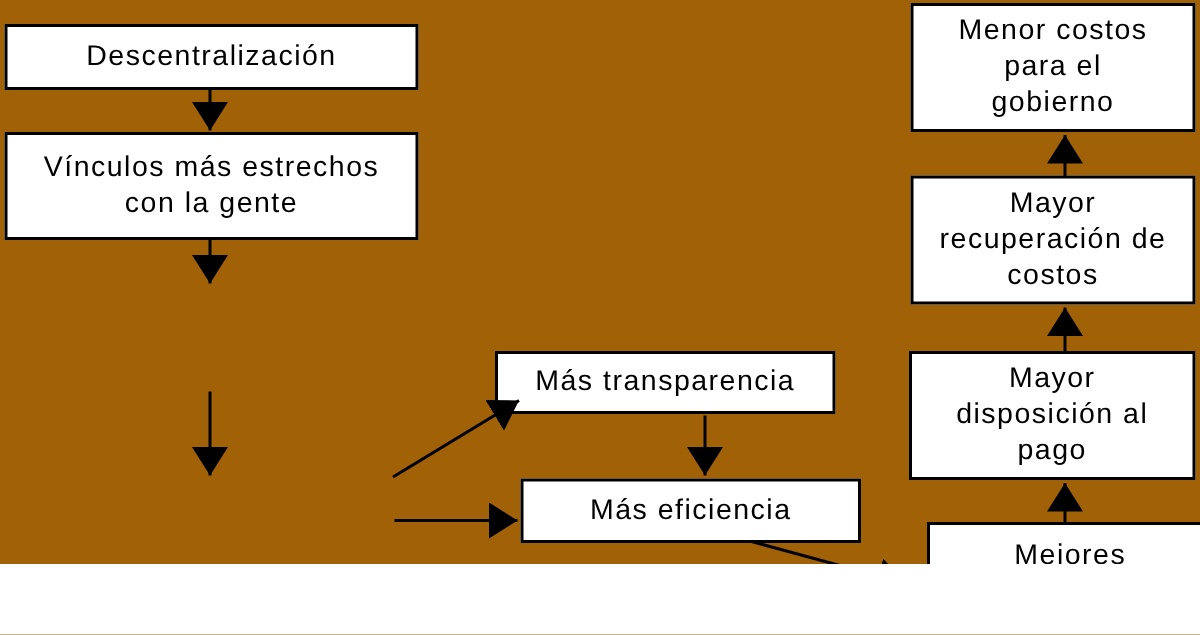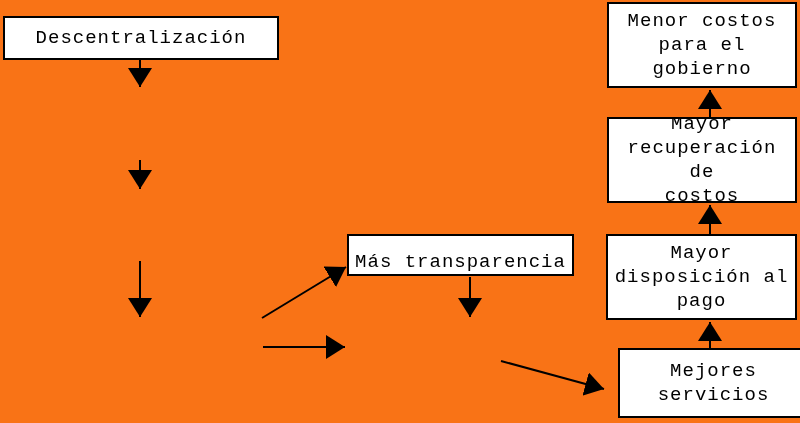--- a/index.html
+++ b/index.html
@@ -3,23 +3,23 @@
 <meta charset="utf-8">
 <style>
   html, body {
     margin: 0;
     padding: 0;
     background: #ffffff;
   }
   #canvas {
     position: relative;
     width: 800px;
-    height: 423px;
-    background: #f97316;
-    font-family: Liberation Mono, monospace;
+    height: 376px;
+    background: #a16207;
+    font-family: Liberation Sans, sans-serif;
     overflow: hidden;
   }
   .box {
     position: absolute;
     box-sizing: border-box;
     border: 2px solid #000000;
     background: #ffffff;
     color: #000000;
     display: flex;
     align-items: center;
@@ -27,21 +27,21 @@
     text-align: center;
     font-size: 19px;
     line-height: 24px;
     letter-spacing: 1px;
     white-space: pre-line;
   }
   #b-descentralizacion { left: 3px;   top: 16px;  width: 276px; height: 44px; }
   #b-vinculos          { left: 3px;   top: 88px;  width: 276px; height: 72px; }
   #b-democratizacion   { left: 3px;   top: 190px; width: 276px; height: 70px; }
   #b-rendicion         { left: 20px;  top: 318px; width: 243px; height: 72px; border-width: 3px; }
-  #b-transparencia     { left: 347px; top: 234px; width: 227px; height: 42px; align-items: flex-end; }
+  #b-transparencia     { left: 330px; top: 234px; width: 227px; height: 42px; }
   #b-eficiencia        { left: 347px; top: 319px; width: 227px; height: 43px; }
   #b-menor             { left: 607px; top: 2px;   width: 190px; height: 86px; }
   #b-recuperacion      { left: 607px; top: 117px; width: 190px; height: 86px; }
   #b-disposicion       { left: 606px; top: 234px; width: 191px; height: 86px; }
   #b-mejores           { left: 618px; top: 348px; width: 191px; height: 70px; }
   #arrow-layer {
     position: absolute;
     left: 0; top: 0;
     width: 800px;
     height: 423px;
@@ -53,22 +53,29 @@
   }
 </style>
 </head>
 <body>
 
 <div id="canvas">
 
   <div class="box" id="b-descentralizacion">
     <span>Descentralización</span>
   </div>
+  <div class="box" id="b-vinculos">
+    <span>Vínculos más estrechos
+con la gente</span>
+  </div>
   <div class="box" id="b-transparencia">
     <span>Más transparencia</span>
+  </div>
+  <div class="box" id="b-eficiencia">
+    <span>Más eficiencia</span>
   </div>
   <div class="box" id="b-menor">
     <span>Menor costos
 para el
 gobierno</span>
   </div>
   <div class="box" id="b-recuperacion">
     <span>Mayor
 recuperación de
 costos</span>

